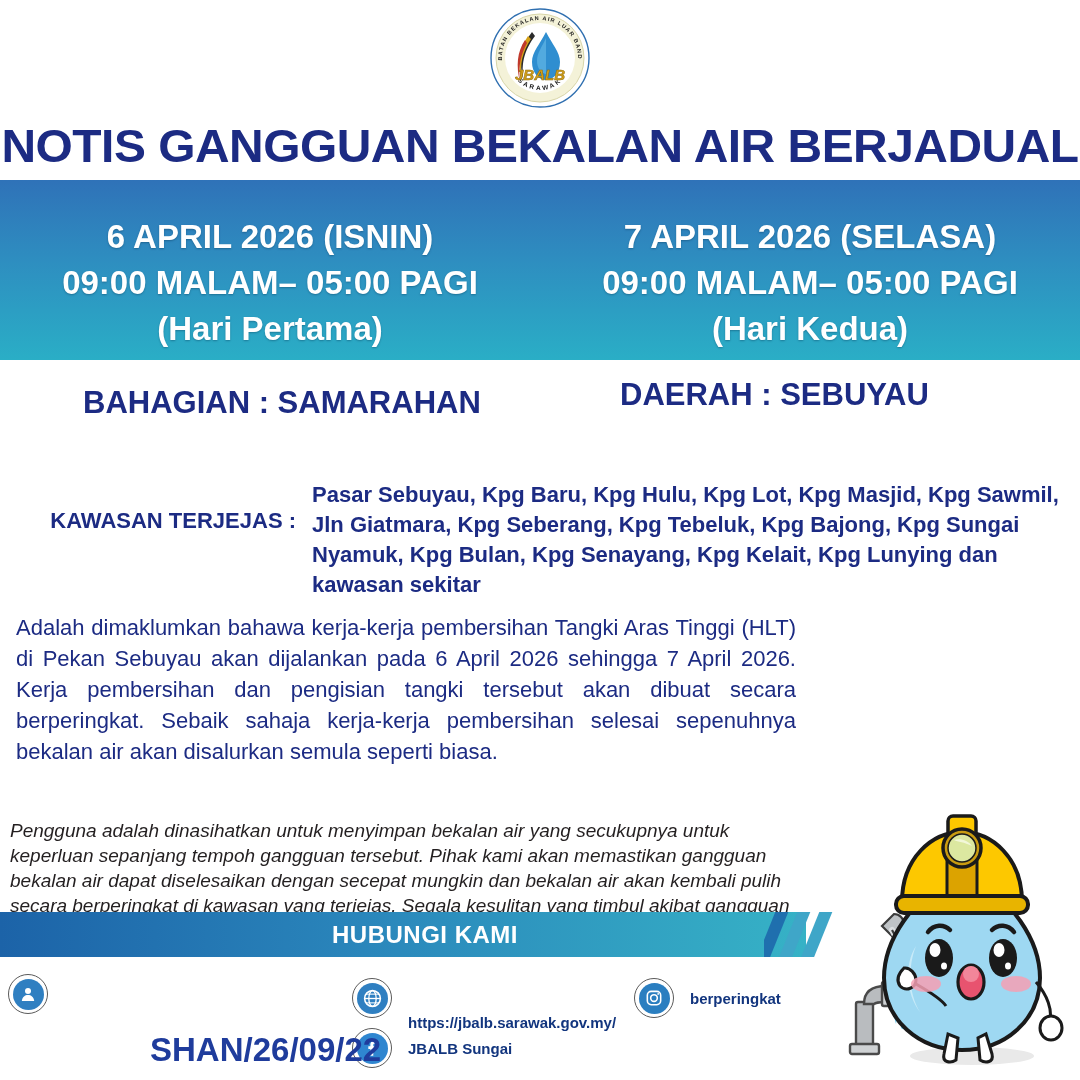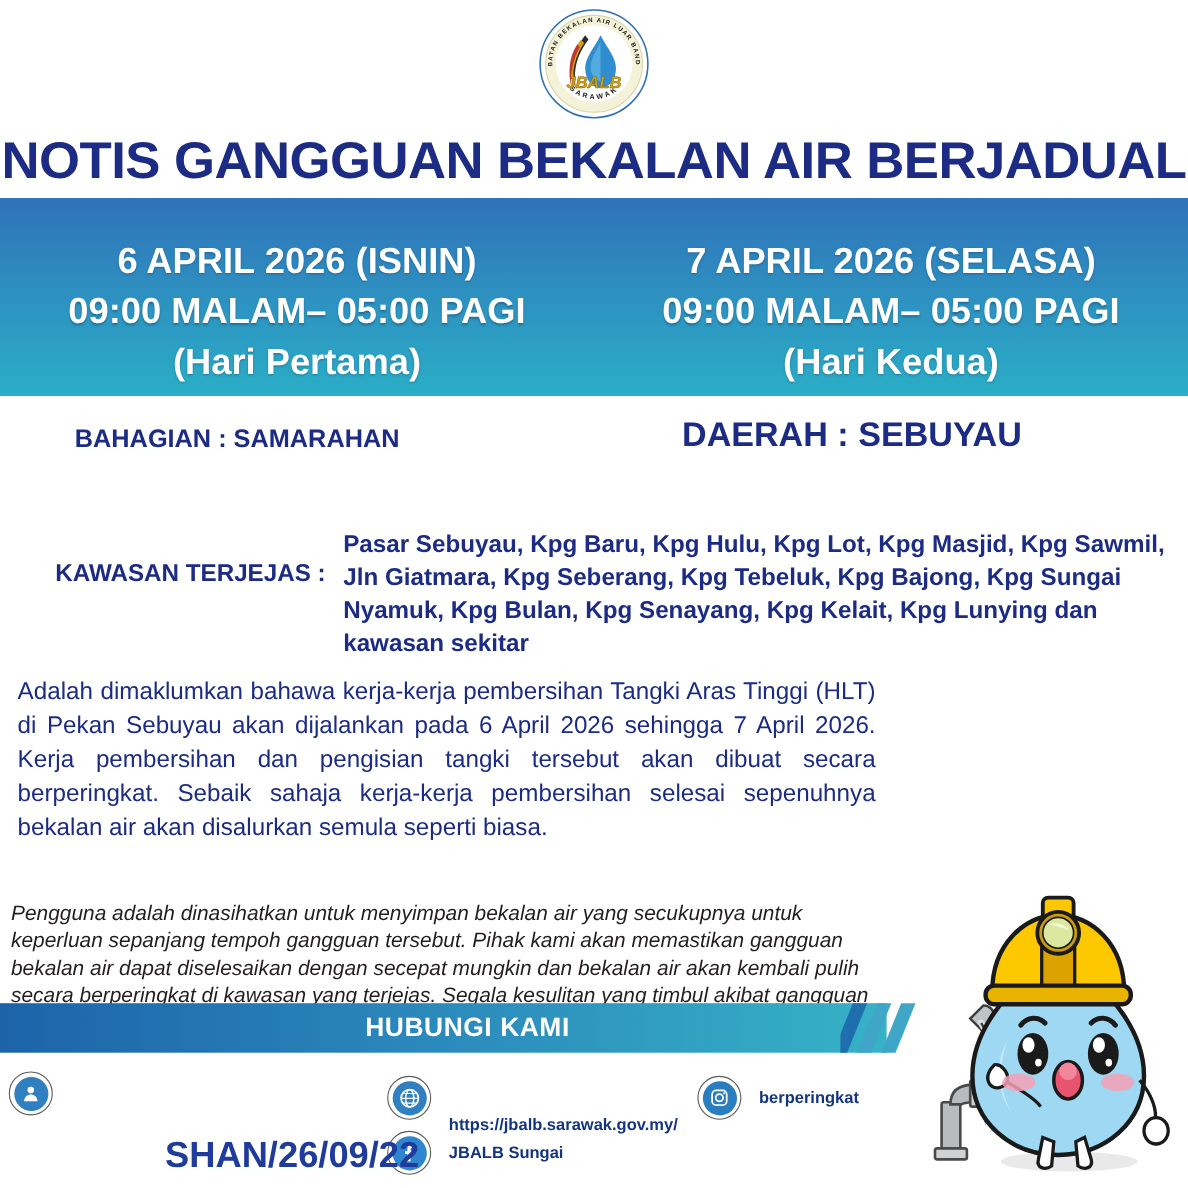--- a/index.html
+++ b/index.html
@@ -36,21 +36,21 @@
   .banner-col{flex:1;display:flex;flex-direction:column;align-items:center;justify-content:center;padding-top:4px;margin-top:21px;}
   .banner-line{
     color:#ffffff;font-weight:bold;font-size:33px;line-height:46px;
     text-shadow:0 1px 2px rgba(0,40,70,.35);
     white-space:nowrap;
   }
   .banner-line.sub{font-weight:bold;}
 
   
   .divrow{position:absolute;left:0;top:385px;width:1080px;height:44px;}
-  .divrow .bahagian{position:absolute;left:68px;top:0;font-size:23px;font-weight:bold;color:#1c2b83;white-space:nowrap;}
+  .divrow .bahagian{position:absolute;left:83px;top:0;font-size:31px;font-weight:bold;color:#1c2b83;white-space:nowrap;}
   .divrow .daerah{position:absolute;left:620px;top:-8px;font-size:31px;font-weight:bold;color:#1c2b83;white-space:nowrap;}
 
   
   .field{position:absolute;display:flex;}
   .field-label{
     width:265px;text-align:right;
     font-size:22px;font-weight:bold;color:#1c2b83;
     white-space:nowrap;flex:none;padding-left:31px;
   }
   .field-value{

